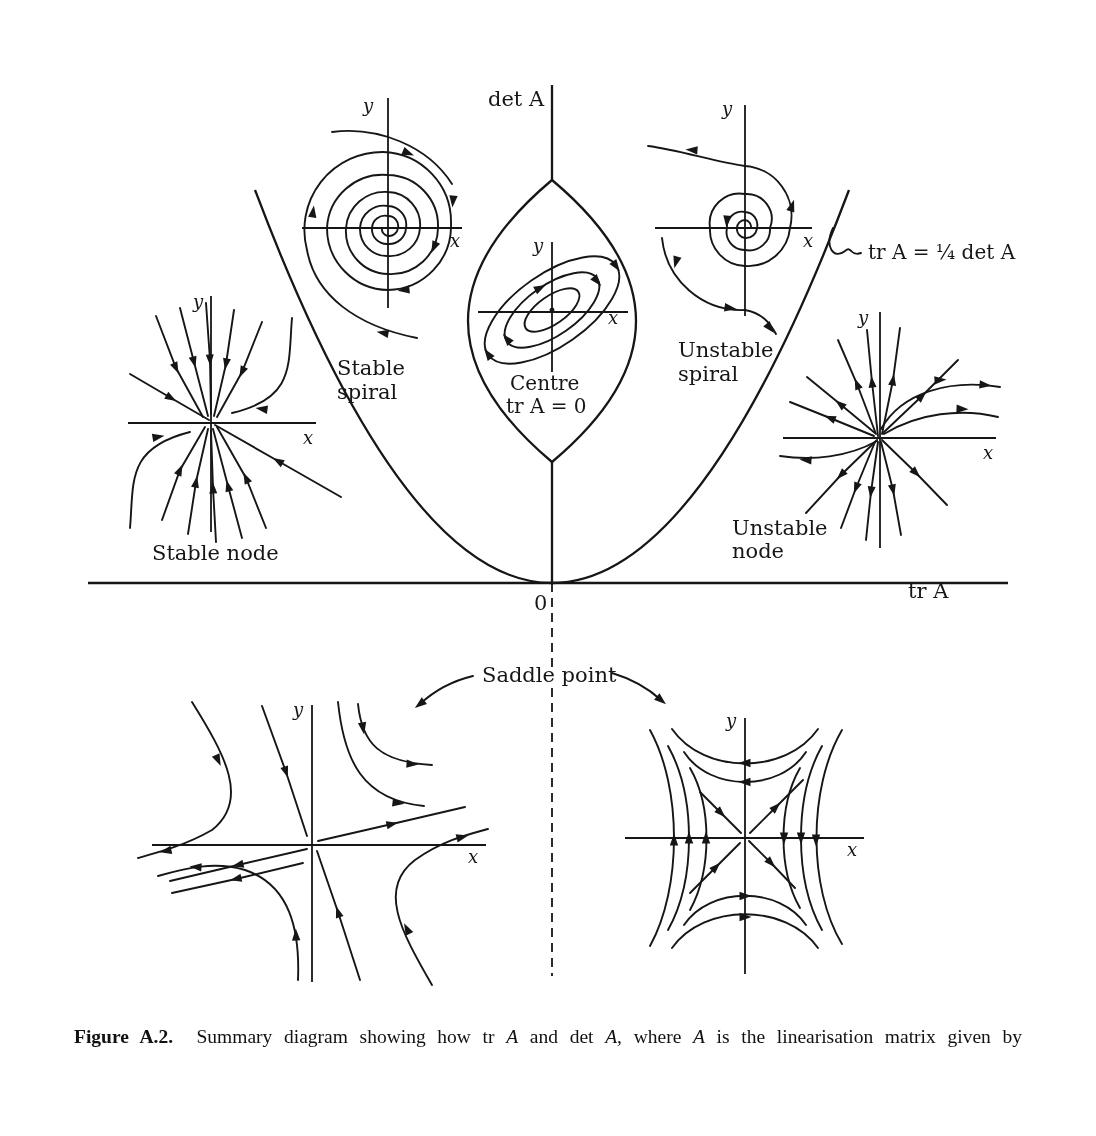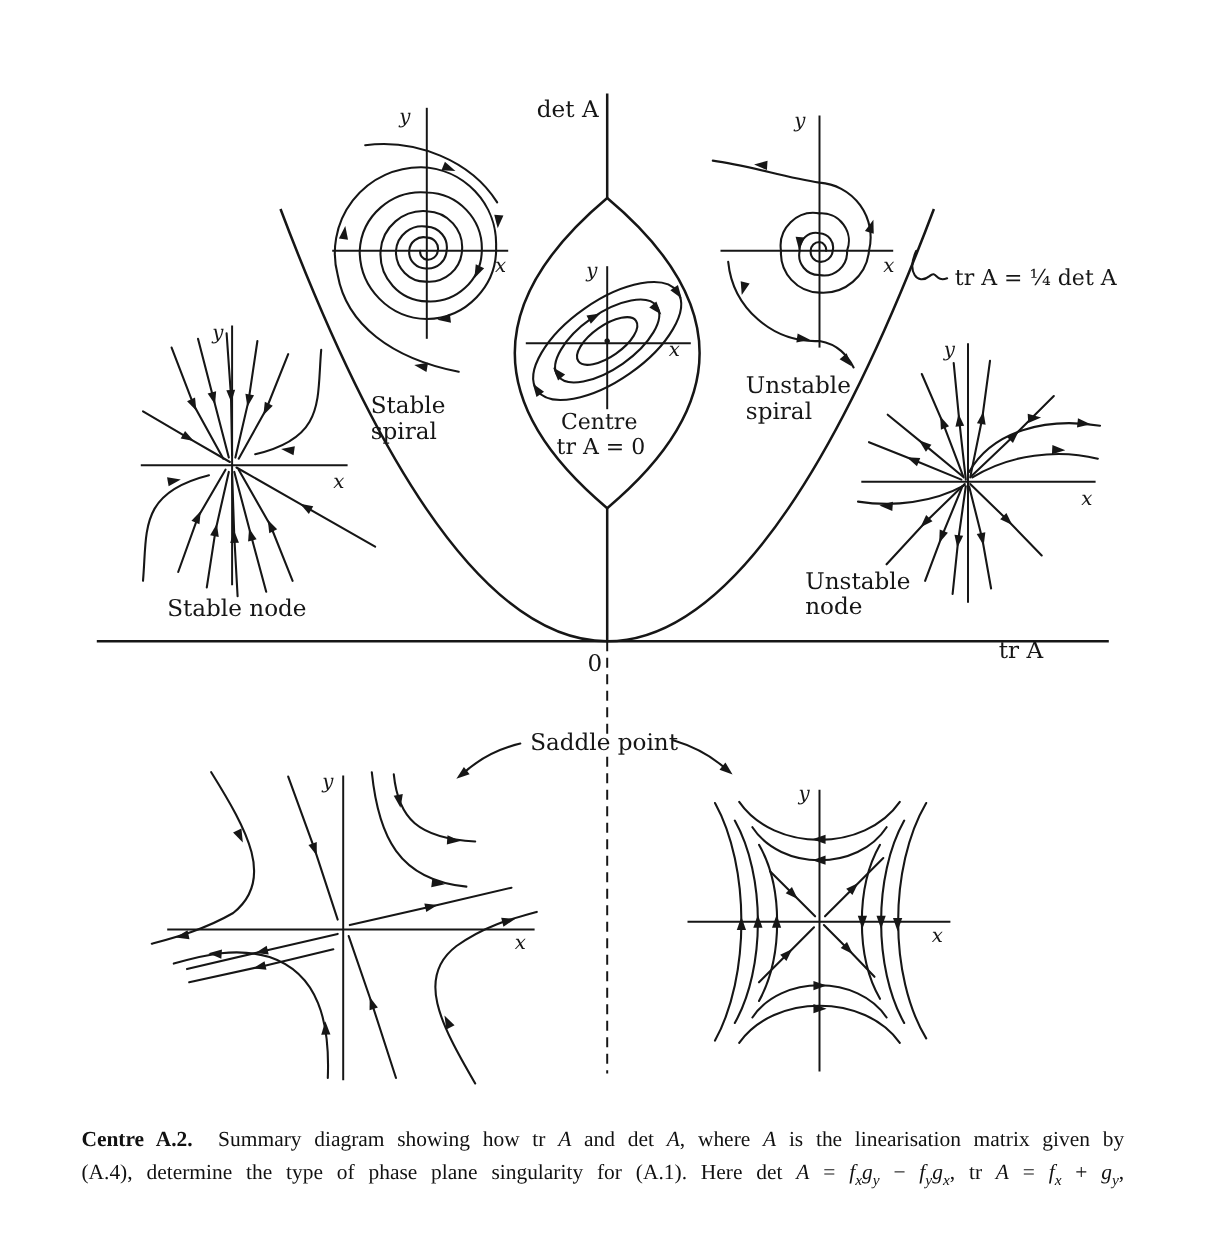--- a/index.html
+++ b/index.html
@@ -229,16 +229,15 @@
       <use href="#ah" transform="translate(784,838) rotate(90)"></use>
       <path class="traj" d="M822,746 C794,796 794,880 822,930"></path>
       <use href="#ah" transform="translate(801,838) rotate(90)"></use>
       <path class="traj" d="M842,730 C808,788 808,888 842,944"></path>
       <use href="#ah" transform="translate(816,840) rotate(90)"></use>
     </g>
   </g>
 </svg>
 
 <div class="cap">
-  <div class="jl"><b>Centre A.2.</b>&nbsp; Summary diagram showing how tr <i>A</i> and det <i>A</i>, where <i>A</i> is the linearisation matrix given by</div>
-  <div class="jl">(A.4), determine the type of phase plane singularity for (A.1). Here det <i>A</i> = <i>f<sub>x</sub></i><i>g<sub>y</sub></i> − <i>f<sub>y</sub></i><i>g<sub>x</sub></i>, tr <i>A</i> = <i>f<sub>x</sub></i> + <i>g<sub>y</sub></i>,</div>
+  <div class="jl"><b>Figure A.2.</b>&nbsp; Summary diagram showing how tr <i>A</i> and det <i>A</i>, where <i>A</i> is the linearisation matrix given by</div>
 </div>
 </div>
 
 </body></html>

